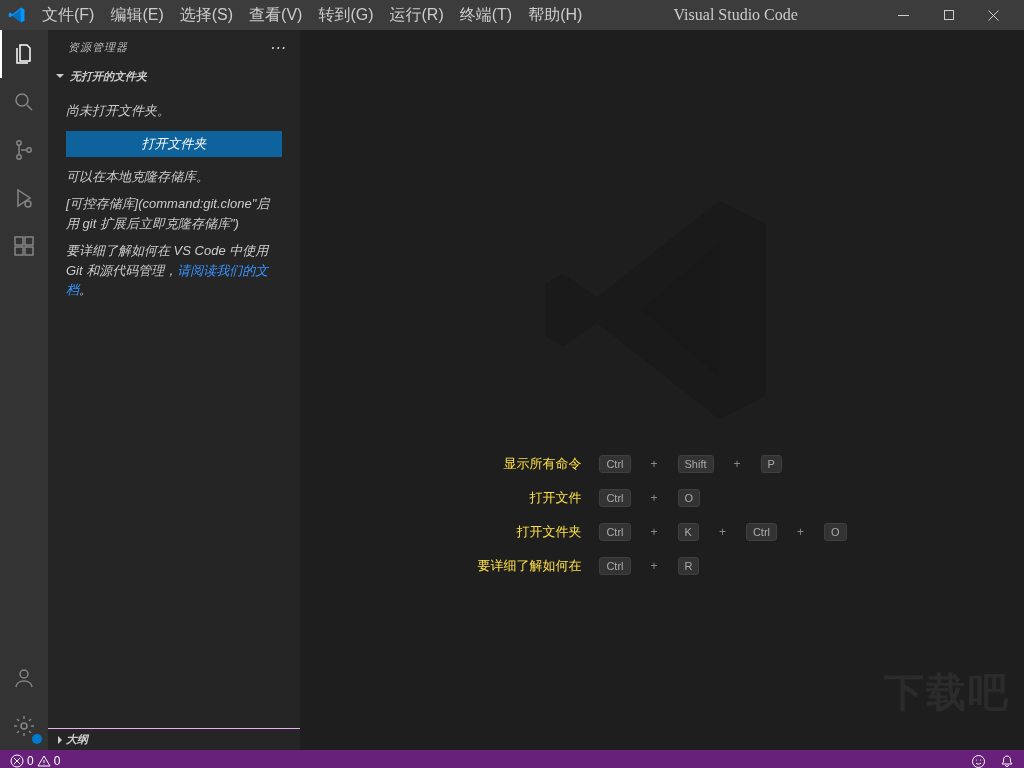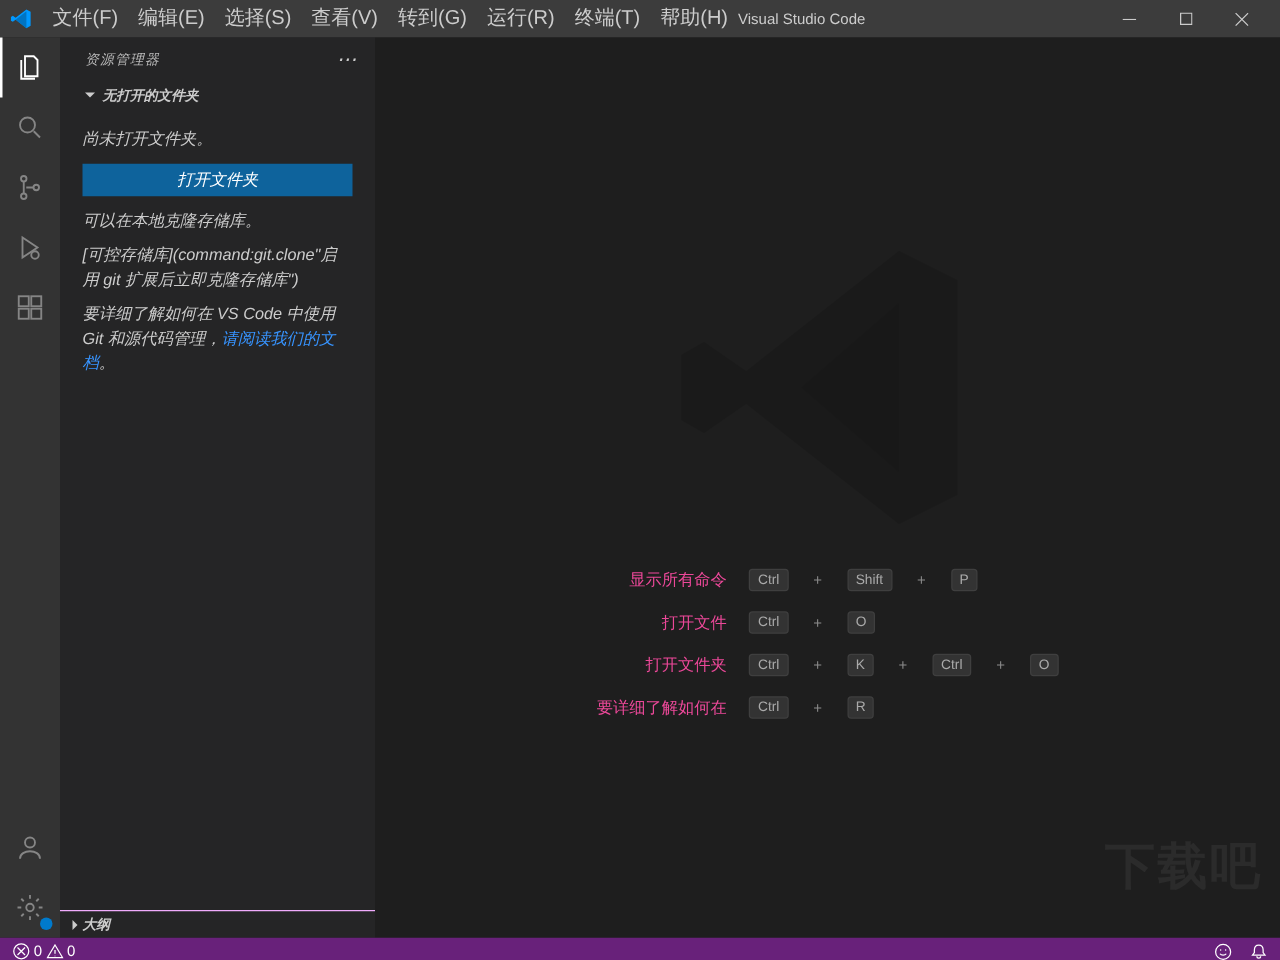--- a/index.html
+++ b/index.html
@@ -2,48 +2,48 @@
 <html><head>
 <meta charset="utf-8">
 <style>
 * { margin: 0; padding: 0; box-sizing: border-box; font-family: "Segoe UI", "Microsoft YaHei", sans-serif; }
 body { width: 1024px; height: 768px; background: #1e1e1e; color: #cccccc; overflow: hidden; font-size: 13px; }
 
 .titlebar { height: 30px; background: #3c3c3c; display: flex; align-items: center; padding: 0 8px; }
 .titlebar .logo { width: 18px; height: 18px; margin-right: 8px; }
 .menubar { display: flex; }
 .menu-item { padding: 0 8px; color: #cccccc; cursor: pointer; height: 30px; line-height: 30px; font-size: 16px; }
-.title-center { flex: 1; color: #cccccc; font-size: 12px; }
+.title-center { flex: 1; text-align: center; color: #cccccc; font-size: 16px; font-family: Liberation Serif, serif; }
 .window-controls { display: flex; align-items: center; }
 .wc-btn { width: 45px; height: 30px; display: flex; align-items: center; justify-content: center; color: #cccccc; cursor: pointer; }
 
 .main { display: flex; height: 720px; }
 
 .activitybar { width: 48px; background: #333333; display: flex; flex-direction: column; justify-content:space-between; }
 .ab-top, .ab-bottom { display:flex; flex-direction:column; }
 .ab-item { width: 48px; height: 48px; display: flex; align-items: center; justify-content: center; color: #858585; cursor: pointer; position: relative; }
 .ab-item.active { color: #ffffff; }
 .ab-item.active::before { content:""; position:absolute; left:0; top:0; bottom:0; width:2px; background:#ffffff; }
 .badge { position:absolute; bottom:6px; right:6px; background:#007acc; border-radius:50%; width:10px; height:10px; }
 
 .sidebar { width: 252px; background: #252526; display: flex; flex-direction: column; font-style: italic; }
 .sb-header { height: 35px; display:flex; align-items:center; justify-content:space-between; padding:0 14px 0 20px; color:#bbbbbb; font-size:11px; letter-spacing:1px; }
 .sb-header .dots { color:#cccccc; cursor:pointer; font-size:16px; }
-.sb-section-title { height: 22px; display:flex; align-items:center; padding-left:18px; color:#cccccc; font-size:11px; font-weight:bold; cursor:pointer; }
+.sb-section-title { height: 22px; display:flex; align-items:center; padding-left:6px; color:#cccccc; font-size:11px; font-weight:bold; cursor:pointer; }
 .sb-section-title .chev { margin-right:4px; }
 .sb-content { padding: 6px 18px; flex:1; font-size:13px; color:#cccccc; }
 .sb-content p { margin: 8px 0; line-height:1.5; }
 .sb-btn { display:block; width:100%; background:#0e639c; color:#ffffff; text-align:center; padding:4px 0; margin:10px 0; cursor:pointer; font-size:13px; }
 .link { color:#3794ff; cursor:pointer; }
 .sb-outline { border-top:1px solid #f0abfc; height:22px; display:flex; align-items:center; padding-left:6px; color:#cccccc; font-size:11px; font-weight:bold; cursor:pointer; }
 
 .editor { flex:1; background:#1e1e1e; position:relative; display:flex; flex-direction:column; align-items:center; justify-content:center; }
 .vscode-watermark { opacity:0.45; position:absolute; top:150px; }
 .shortcuts { margin-top:250px; display:grid; grid-template-columns: auto auto; row-gap:16px; column-gap:18px; align-items:center; }
-.sc-label { color:#ec4899; text-align:right; font-size:13px; }
+.sc-label { color:#fde047; text-align:right; font-size:13px; }
 .sc-keys { display:flex; align-items:center; gap:20px; }
 .key { background:#333333; border:1px solid #3f3f3f; border-radius:3px; padding:2px 6px; color:#aaaaaa; font-size:11px; }
 .plus { color:#8a8a8a; font-size:12px; }
 
 .statusbar { height:22px; background:#68217a; display:flex; align-items:center; justify-content:space-between; padding:0 10px; color:#ffffff; font-size:12px; }
 .status-left { display:flex; align-items:center; gap:6px; }
 .status-right { display:flex; align-items:center; gap:14px; }
 .status-item { cursor:pointer; display:flex; align-items:center; gap:3px; }
 
 .watermark-text { position:absolute; bottom:30px; right:14px; color:rgba(255,255,255,0.06); font-size:40px; font-weight:bold; letter-spacing:2px; pointer-events:none; }

